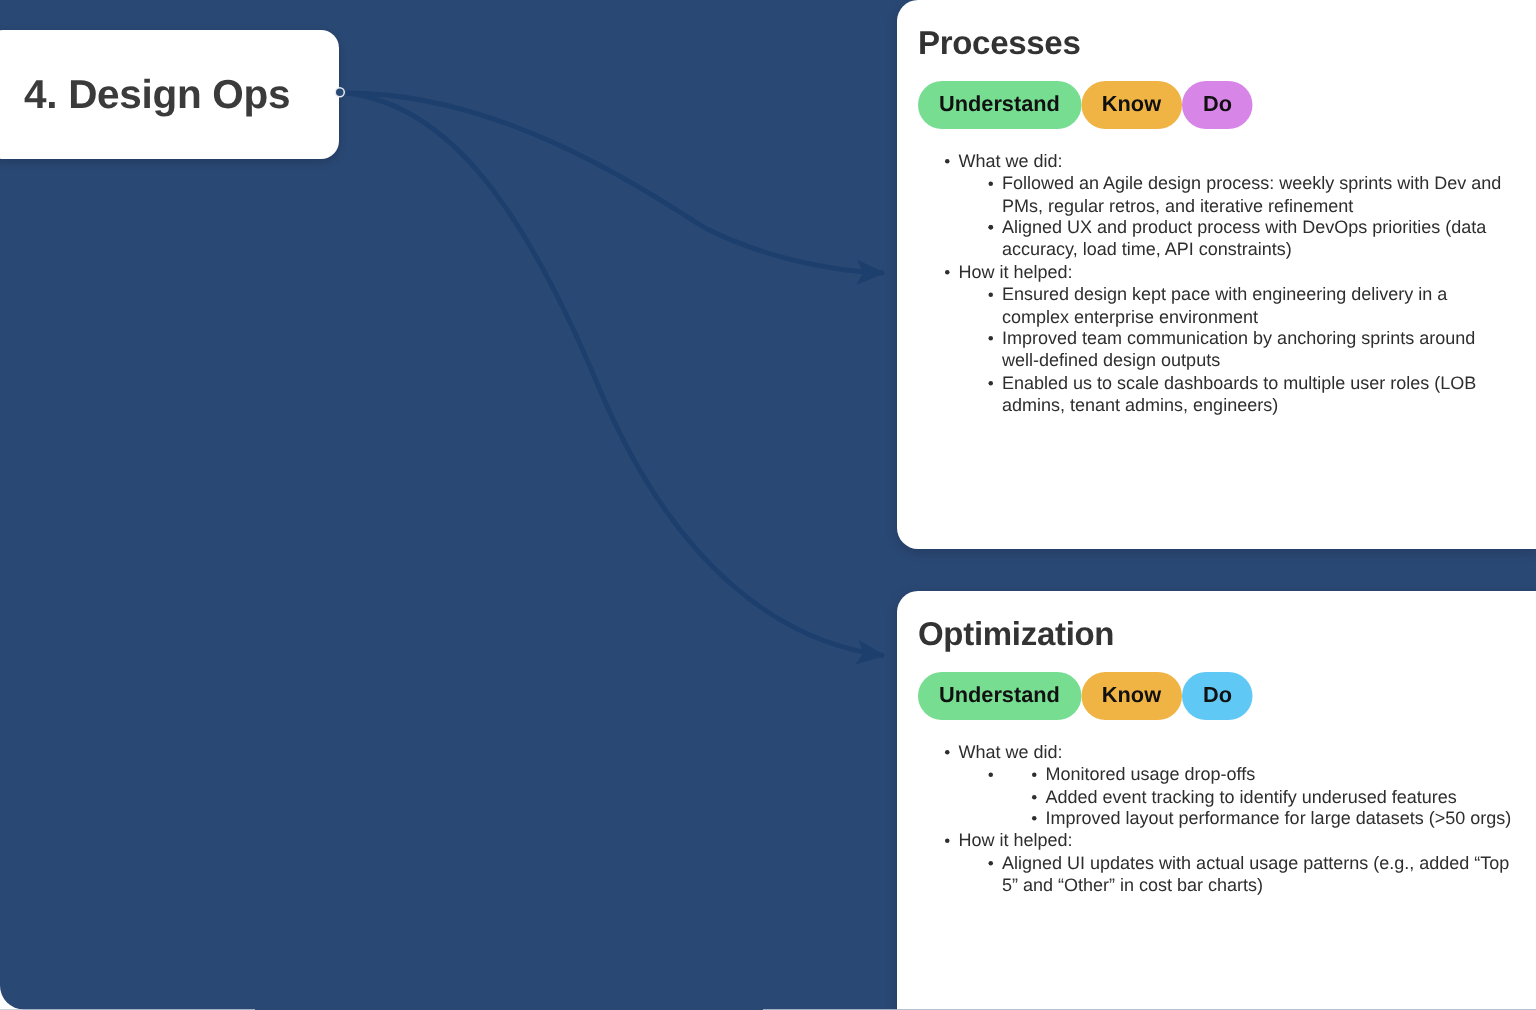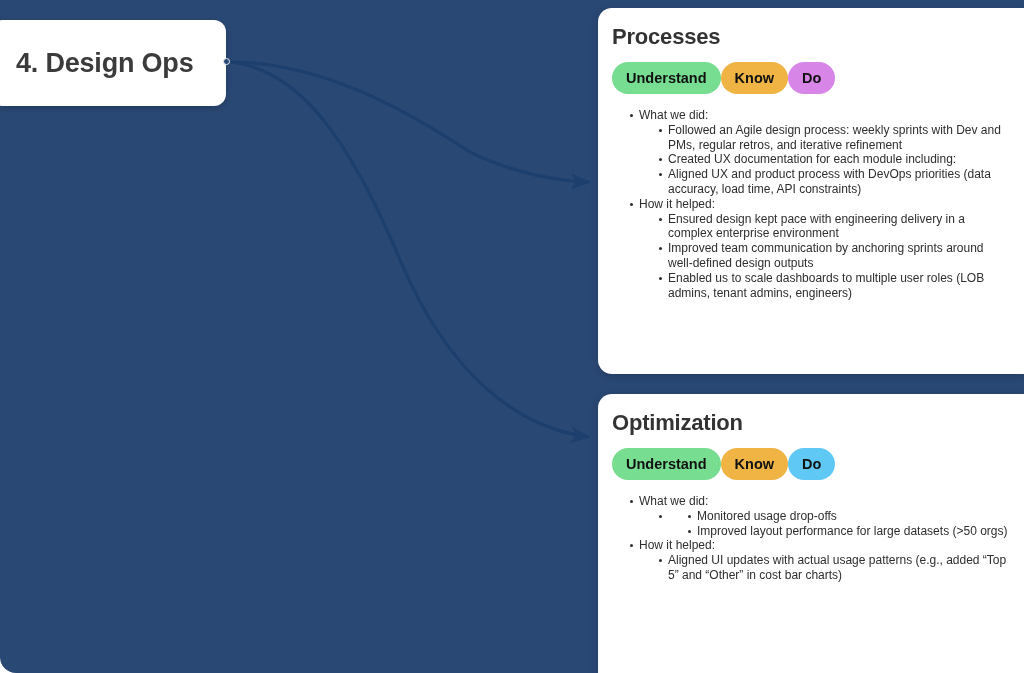--- a/index.html
+++ b/index.html
@@ -66,21 +66,21 @@
     left: 598px;
     width: 426px;
     background: #ffffff;
     border-top-left-radius: 14px;
     border-bottom-left-radius: 14px;
     box-shadow: 0 2px 8px rgba(0,0,0,0.16);
     box-sizing: border-box;
     padding: 16px 14px 14px 14px;
     overflow: hidden;
   }
-  #card-processes { top: 8px; height: 366px; border-top-left-radius: 14px; }
+  #card-processes { top: 0px; height: 366px; border-top-left-radius: 14px; }
   #card-optimization { top: 394px; height: 347px; border-bottom-left-radius: 0; }
 
   .card-title {
     font-size: 22px;
     font-weight: 600;
     color: #333333;
     margin: 0 0 2px 0;
     letter-spacing: -0.2px;
   }
 
@@ -160,21 +160,20 @@
         <span class="badge" style="background: rgb(216, 133, 232);">Do</span>
       </div>
     <ul class="lvl1">
         <li class="bullet">
           <span class="btext">What we did:</span>
           <ul class="lvl2">
             <li class="bullet">
               <span class="btext">Followed an Agile design process: weekly sprints with Dev and PMs, regular retros, and iterative refinement</span>
             </li>
             <li class="bullet">
-              <span class="btext">Created UX documentation for each module including:</span>
             </li>
             <li class="bullet">
               <span class="btext">Aligned UX and product process with DevOps priorities (data accuracy, load time, API constraints)</span>
             </li>
           </ul>
         </li>
         <li class="bullet">
           <span class="btext">How it helped:</span>
           <ul class="lvl2">
             <li class="bullet">
@@ -201,20 +200,23 @@
     <ul class="lvl1">
         <li class="bullet">
           <span class="btext">What we did:</span>
           <ul class="lvl2">
             <li class="bullet">
               <ul class="lvl3">
                 <li class="bullet">
                   <span class="btext">Monitored usage drop-offs</span>
                 </li>
                 <li class="bullet">
+                  <span class="btext">Added event tracking to identify underused features</span>
+                </li>
+                <li class="bullet">
                   <span class="btext">Improved layout performance for large datasets (&gt;50 orgs)</span>
                 </li>
               </ul>
             </li>
           </ul>
         </li>
         <li class="bullet">
           <span class="btext">How it helped:</span>
           <ul class="lvl2">
             <li class="bullet">

